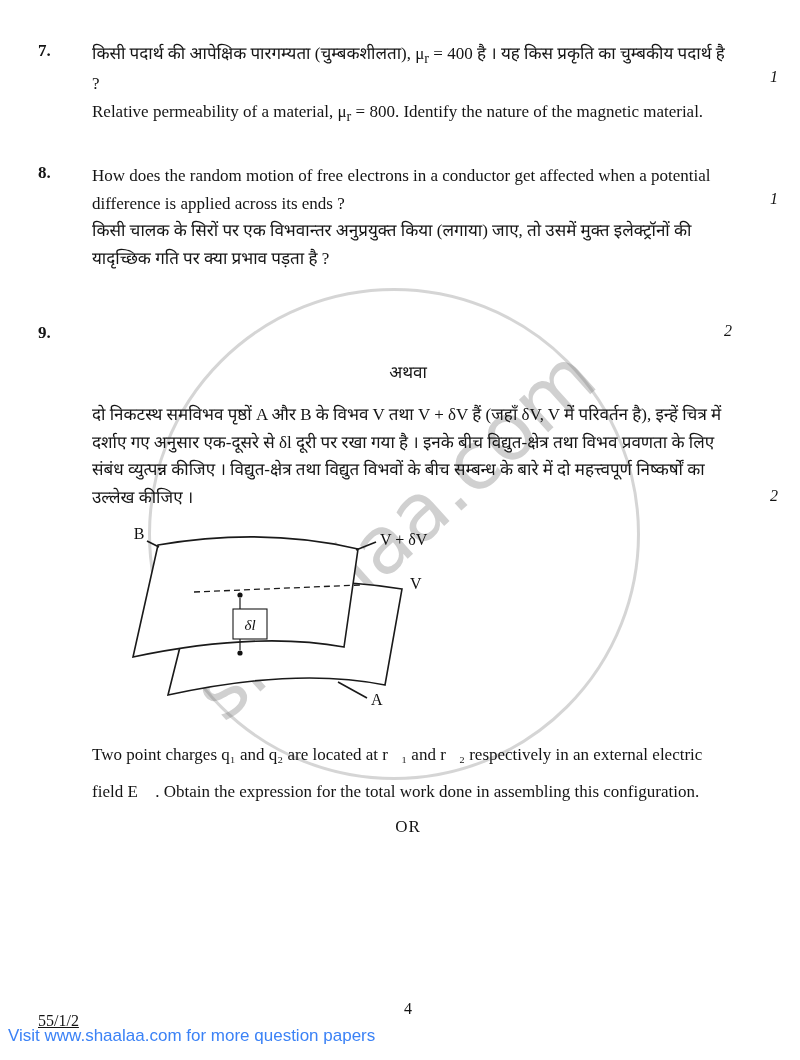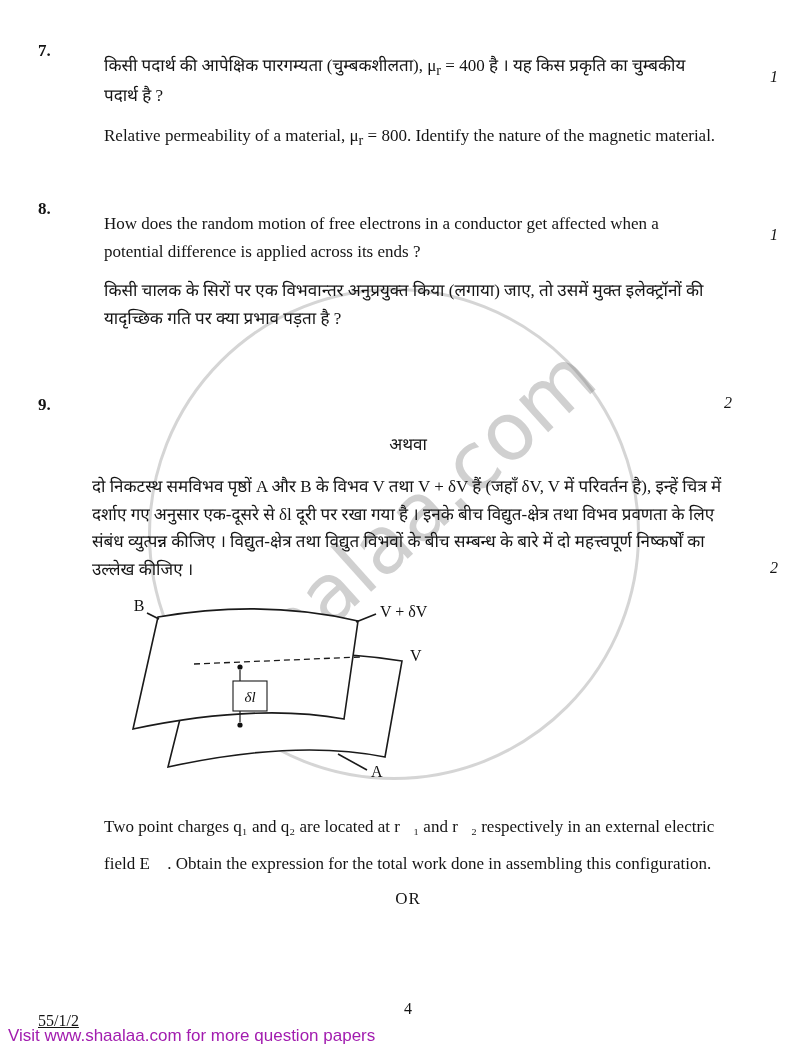--- a/index.html
+++ b/index.html
@@ -14,42 +14,42 @@
   .wm-text { position:absolute; left:50%; top:50%;
     transform:translate(-50%,-50%) rotate(-42deg);
     font-size:80px; color:rgba(120,120,120,0.35); white-space:nowrap;
     font-family:"DejaVu Sans","Liberation Sans",sans-serif; }
 
   .content { position:relative; z-index:2; }
 
   .q { display:grid; grid-template-columns:54px 1fr 46px; }
   .q-num { font-weight:bold; font-size:17px; padding-top:1px; }
   .q-text { font-size:17px; line-height:1.62; }
-  .q-text p { margin:12px; }
+  .q-text p { margin:0; }
   .marks { font-style:italic; font-size:16px; text-align:right; }
   .marks-l2 { padding-top:28px; }
   .marks-end { align-self:end; padding-bottom:6px; }
 
   .q7 { margin-bottom:34px; }
   .q8 { margin-bottom:50px; }
   .q9a .q-text { line-height:2.2; }
 
   .center-head { text-align:center; font-weight:normal; font-size:17px; margin:14px 0 18px; }
   .or-head { margin:6px 0 0; letter-spacing:1px; }
 
   .figure-wrap { margin:8px 0 0 68px; }
 
-  .q9e { margin-top:14px;gap:12px; }
+  .q9e { margin-top:14px; }
   .q9e .q-text { line-height:2.15; }
 
   .footer-row { position:absolute; left:38px; right:22px; top:1000px; z-index:2; font-size:16px; }
   .paper-code { position:absolute; left:0; top:12px;text-decoration:underline; }
   .page-number { position:absolute; left:0; right:0; text-align:center; top:0; }
   .site-note { position:absolute; left:8px; top:1026px; z-index:2; font-size:17px;
-    font-family:"Liberation Sans","DejaVu Sans",sans-serif; color:#a21caf; }
+    font-family:"Liberation Sans","DejaVu Sans",sans-serif; color:#3b82f6; }
 </style>
 </head>
 <body>
 
 <div class="page">
 
   <div class="watermark">
     <div class="wm-circle"></div>
     <div class="wm-text">shaalaa.com</div>
   </div>

